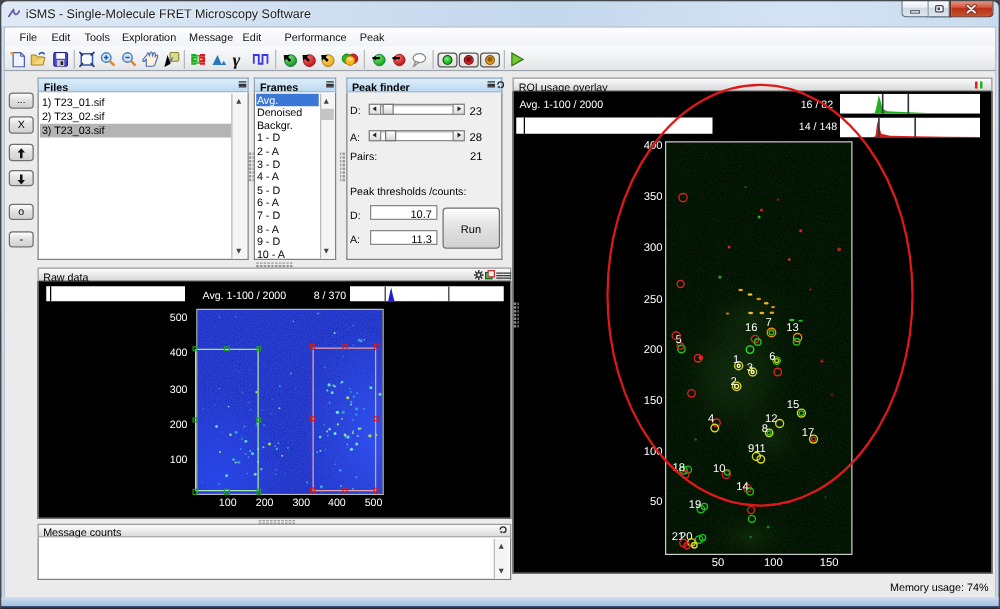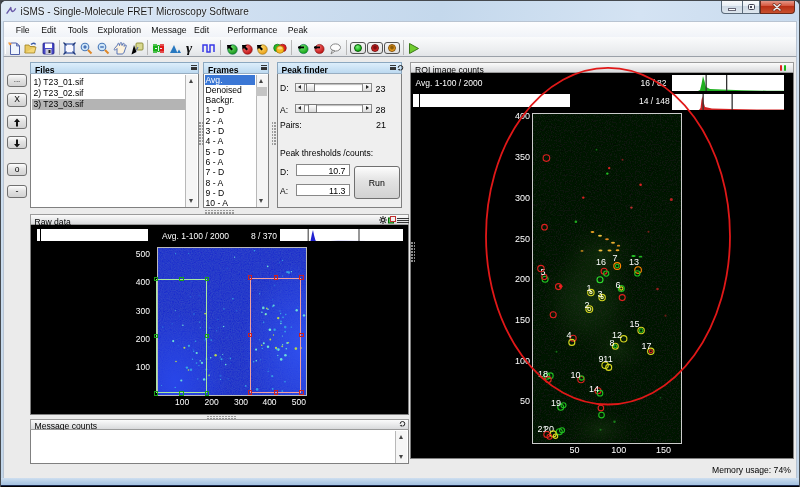--- a/index.html
+++ b/index.html
@@ -315,21 +315,21 @@
       <circle cx="72.4" cy="110.4" r="0.8" fill="#38b8e8" opacity="0.79"></circle>
       <circle cx="72.7" cy="115.4" r="0.5" fill="#2870e0" opacity="0.60"></circle>
       <circle cx="101.6" cy="45.8" r="0.7" fill="#38b8e8" opacity="0.71"></circle>
       <circle cx="78.5" cy="62.8" r="0.8" fill="#2870e0" opacity="0.65"></circle>
     </svg><div class="abs" style="left:156.7px;top:247.1px;width:150px;height:149px;border:1px solid #bbb"></div><div class="abs wtext" style="left:124px;top:248.6px;width:26px;text-align:right">500</div><div class="abs wtext" style="left:124px;top:277.3px;width:26px;text-align:right">400</div><div class="abs wtext" style="left:124px;top:306.1px;width:26px;text-align:right">300</div><div class="abs wtext" style="left:124px;top:333.9px;width:26px;text-align:right">200</div><div class="abs wtext" style="left:124px;top:362px;width:26px;text-align:right">100</div><div class="abs wtext" style="left:172.2px;top:397px;width:20px;text-align:center">100</div><div class="abs wtext" style="left:201.7px;top:397px;width:20px;text-align:center">200</div><div class="abs wtext" style="left:231px;top:397px;width:20px;text-align:center">300</div><div class="abs wtext" style="left:259.5px;top:397px;width:20px;text-align:center">400</div><div class="abs wtext" style="left:288.8px;top:397px;width:20px;text-align:center">500</div><div class="abs" style="left:156px;top:278.8px;width:51.2px;height:114.7px;border:1.4px solid #a8e8a0"></div><div class="abs" style="left:153.7px;top:276.5px;width:4.6px;height:4.6px;border:1.2px solid #18a018"></div><div class="abs" style="left:153.7px;top:333.85px;width:4.6px;height:4.6px;border:1.2px solid #18a018"></div><div class="abs" style="left:153.7px;top:391.2px;width:4.6px;height:4.6px;border:1.2px solid #18a018"></div><div class="abs" style="left:179.29999999999998px;top:276.5px;width:4.6px;height:4.6px;border:1.2px solid #18a018"></div><div class="abs" style="left:179.29999999999998px;top:391.2px;width:4.6px;height:4.6px;border:1.2px solid #18a018"></div><div class="abs" style="left:204.89999999999998px;top:276.5px;width:4.6px;height:4.6px;border:1.2px solid #18a018"></div><div class="abs" style="left:204.89999999999998px;top:333.85px;width:4.6px;height:4.6px;border:1.2px solid #18a018"></div><div class="abs" style="left:204.89999999999998px;top:391.2px;width:4.6px;height:4.6px;border:1.2px solid #18a018"></div><div class="abs" style="left:250.2px;top:277.5px;width:51.3px;height:115px;border:1.4px solid #f0a0a0"></div><div class="abs" style="left:247.89999999999998px;top:275.2px;width:4.6px;height:4.6px;border:1.2px solid #cc2020"></div><div class="abs" style="left:247.89999999999998px;top:332.7px;width:4.6px;height:4.6px;border:1.2px solid #cc2020"></div><div class="abs" style="left:247.89999999999998px;top:390.2px;width:4.6px;height:4.6px;border:1.2px solid #cc2020"></div><div class="abs" style="left:273.54999999999995px;top:275.2px;width:4.6px;height:4.6px;border:1.2px solid #cc2020"></div><div class="abs" style="left:273.54999999999995px;top:390.2px;width:4.6px;height:4.6px;border:1.2px solid #cc2020"></div><div class="abs" style="left:299.2px;top:275.2px;width:4.6px;height:4.6px;border:1.2px solid #cc2020"></div><div class="abs" style="left:299.2px;top:332.7px;width:4.6px;height:4.6px;border:1.2px solid #cc2020"></div><div class="abs" style="left:299.2px;top:390.2px;width:4.6px;height:4.6px;border:1.2px solid #cc2020"></div><div class="abs panelhdr-gray" style="left:29.5px;top:418.5px;width:379px;height:11px">
       <div class="hdrtext" style="font-weight:normal">Message counts</div>
     </div><svg class="abs" style="left:399px;top:420px" width="7" height="7" viewBox="0 0 7 7">
       <path d="M1.2 3.8a2.3 2.3 0 1 1 2.3 2.3" fill="none" stroke="#222" stroke-width="1"></path>
       <path d="M2.6 6.8L0.7 5.4l2.3-0.7z" fill="#222"></path>
     </svg><div class="abs" style="left:29.5px;top:429.5px;width:379px;height:34px;background:#fff;border:1px solid #808080;border-top:none"></div><div class="abs" style="left:395px;top:430.5px;width:12px;height:32px;background:#f5f5f5;border-left:1px solid #b8b8b8"></div><div class="abs" style="left:398.5px;top:434.5px;width:0;height:0;border-left:2.8px solid transparent;border-right:2.8px solid transparent;border-bottom:4px solid #444"></div><div class="abs" style="left:398.5px;top:454.5px;width:0;height:0;border-left:2.8px solid transparent;border-right:2.8px solid transparent;border-top:4px solid #444"></div><div class="abs panelhdr-gray" style="left:410px;top:62px;width:384px;height:11px">
-      <div class="hdrtext" style="font-weight:normal">ROI image counts</div>
+      <div class="hdrtext" style="font-weight:normal">ROI usage overlay</div>
     </div><div class="abs" style="left:779.5px;top:65px;width:2.8px;height:5.5px;background:#e02020;border-radius:1.4px"></div><div class="abs" style="left:783.5px;top:65px;width:2.8px;height:5.5px;background:#18b818;border-radius:1.4px"></div><div class="abs" style="left:410px;top:73px;width:384px;height:385.5px;background:#000;border:1px solid #808080;border-top:none"></div><div class="abs wtext" style="left:415.5px;top:78px">Avg. 1-100 / 2000</div><div class="abs wtext" style="left:640.5px;top:78px">16 / 82</div><svg class="abs" style="left:671.5px;top:75px" width="112" height="16" viewBox="0 0 112 16">
       <rect width="112" height="16" fill="#fff"></rect>
       <path d="M26 16L28 15 29.5 9 31 1 32.5 6 34 12 38 14 50 14.6 70 15.3 95 15.7 112 15.8V16z" fill="#20b020"></path>
       <rect x="33.5" y="0" width="1.3" height="16" fill="#333"></rect>
       <rect x="54" y="0" width="1.3" height="16" fill="#333"></rect>
     </svg><div class="abs" style="left:413px;top:93.5px;width:157px;height:13.5px;background:#fff"></div><div class="abs" style="left:418.5px;top:93.5px;width:1.2px;height:13.5px;background:#000"></div><div class="abs wtext" style="left:639px;top:95.5px">14 / 148</div><svg class="abs" style="left:671.5px;top:93.5px" width="112" height="16" viewBox="0 0 112 16">
       <rect width="112" height="16" fill="#fff"></rect>
       <path d="M27 16L28.5 14 29.5 6 30.5 2 31.5 8 33 13 40 14.5 60 15 85 15.4 112 15.6V16z" fill="#d02020"></path>
       <rect x="30.5" y="0" width="1.3" height="16" fill="#333"></rect>
       <rect x="59.5" y="0" width="1.3" height="16" fill="#333"></rect>

